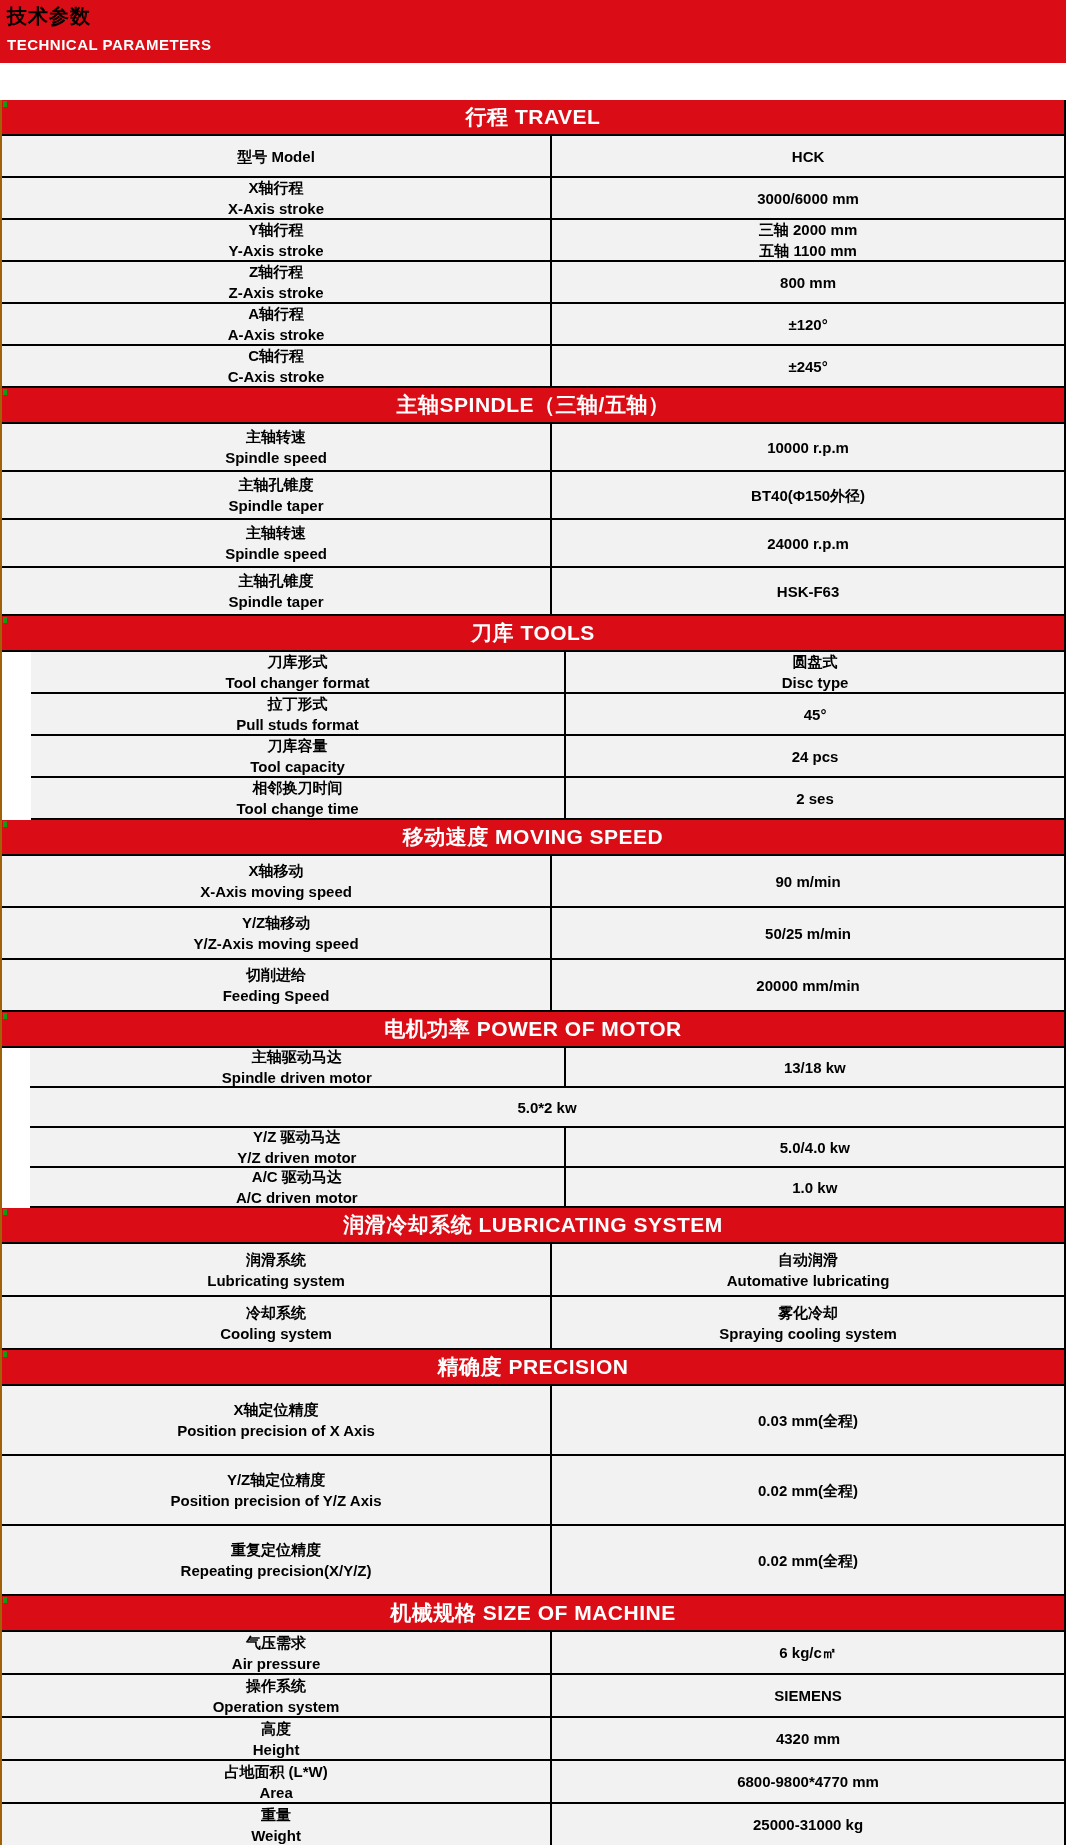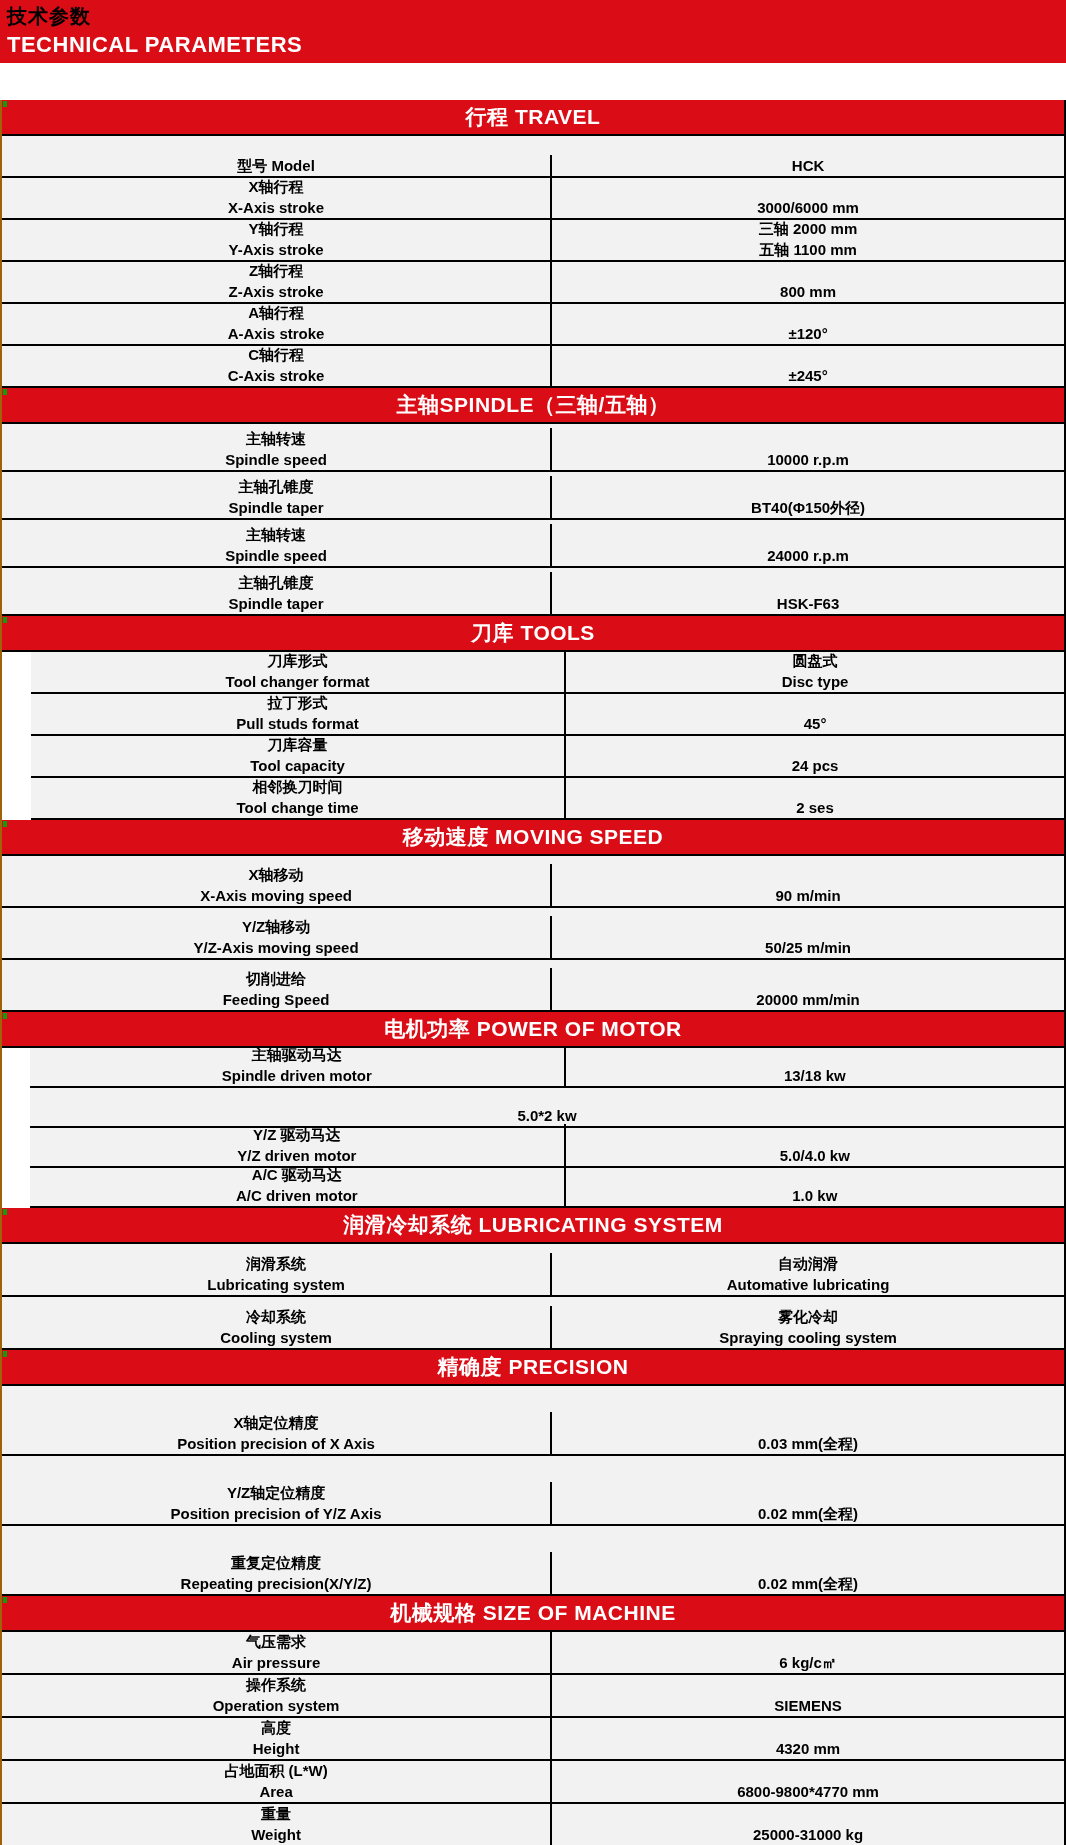--- a/index.html
+++ b/index.html
@@ -20,21 +20,21 @@
   }
   .title-zh{
     color:#000;
     font-size:20px;
     font-weight:bold;
     line-height:27px;
     letter-spacing:1px;
   }
   .title-en{
     color:#fff;
-    font-size:22px;
+    font-size:15px;
     font-weight:bold;
     line-height:30px;
     letter-spacing:.5px;
   }
   .gap{height:37px;background:#fff;}
 
   
   .spec-table{
     border-left:2px solid #a16207;
     border-right:2px solid #000;
@@ -58,21 +58,20 @@
     position:absolute;
     left:1px;top:1px;
     width:4px;height:6px;
     background:#0f9d0f;
   }
   .row{
     display:flex;
     background:#f2f2f2;
     border-bottom:2px solid #000;
     box-sizing:border-box;
-    align-items:flex-end;
   }
   .cell{
     display:flex;
     flex-direction:column;
     align-items:center;
     justify-content:center;
     box-sizing:border-box;
     font-size:15px;
     font-weight:bold;
     line-height:21px;

